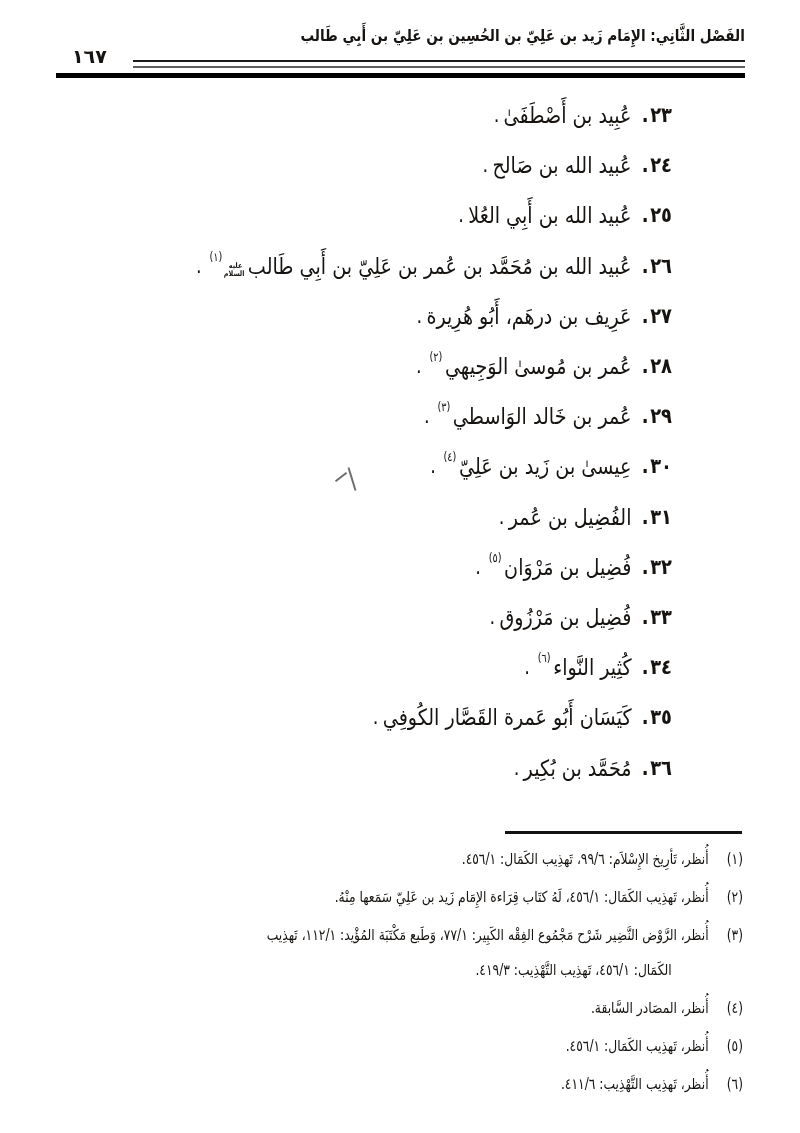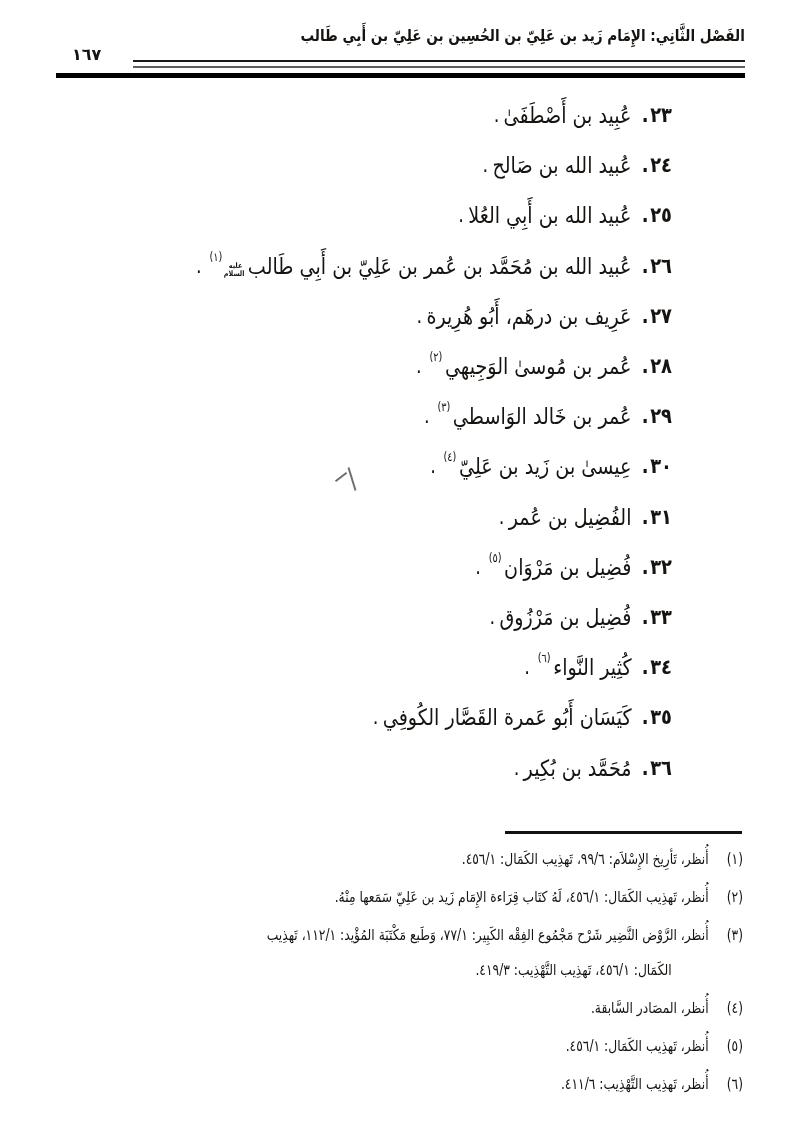--- a/index.html
+++ b/index.html
@@ -8,21 +8,21 @@
     font-family:"DejaVu Sans",sans-serif;color:#161310;overflow:hidden;
   }
   
   .chapter-header{
     position:absolute;top:26px;right:55px;direction:rtl;
     font-size:16px;font-weight:bold;white-space:nowrap;
     transform:scaleX(.85);transform-origin:100% 50%;
   }
   .page-number{
     position:absolute;top:45px;left:72px;
-    font-size:16px;font-weight:bold;letter-spacing:1px;
+    font-size:19px;font-weight:bold;letter-spacing:1px;
   }
   .rule{position:absolute;background:#1c1a18;}
   .rule-thin-1{top:60px;left:133px;width:612px;height:2px;}
   .rule-thin-2{top:66px;left:133px;width:612px;height:1.5px;opacity:.7;}
   .rule-thick{top:73px;left:56px;width:689px;height:5px;background:#000;}
   
   .narrators-list{
     position:absolute;top:90px;right:128px;left:40px;
     transform:scaleX(.85);transform-origin:100% 0;
   }

